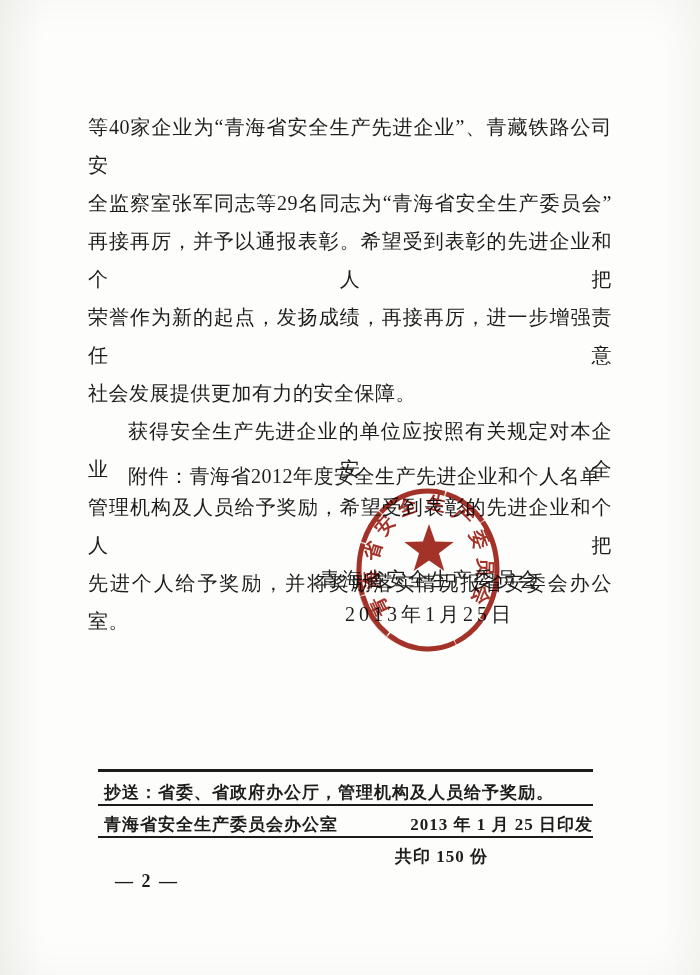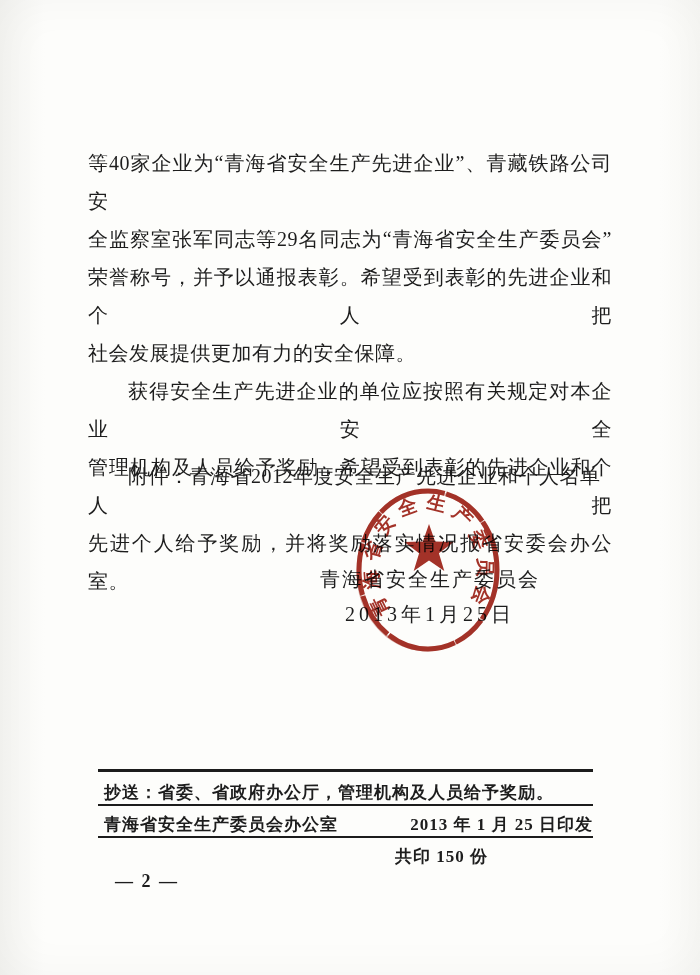--- a/index.html
+++ b/index.html
@@ -13,21 +13,20 @@
     box-shadow:inset 0 0 50px rgba(0,0,0,0.035);
     overflow:hidden;
     font-family:"Liberation Serif","DejaVu Serif",serif;
     color:#1d1d1d;
   }
   
   .body-text{
     position:absolute;left:88px;top:108px;width:524px;
     font-size:20px;line-height:38px;
     letter-spacing:0.5px;
-    margin-top:36px;
   }
   .doc-line{
     text-align:justify;
     text-align-last:justify;
     white-space:nowrap0; 
   }
   .doc-line.last{
     text-align-last:left;
   }
   .doc-line.indent{ text-indent:2em; }
@@ -74,21 +73,22 @@
   }
 </style>
 </head>
 <body>
 
 <div class="page">
 
   <div class="body-text">
     <div class="doc-line">等40家企业为“青海省安全生产先进企业”、青藏铁路公司安</div>
     <div class="doc-line">全监察室张军同志等29名同志为“青海省安全生产委员会”</div>
-    <div class="doc-line">荣誉称号，并予以通报表彰。希望受到表彰的先进企业和个人把</div>
+    <div class="doc-line">再接再厉，并予以通报表彰。希望受到表彰的先进企业和个人把</div>
+    <div class="doc-line">荣誉作为新的起点，发扬成绩，再接再厉，进一步增强责任意</div>
     <div class="doc-line last">社会发展提供更加有力的安全保障。</div>
     <div class="doc-line indent">获得安全生产先进企业的单位应按照有关规定对本企业安全</div>
     <div class="doc-line">管理机构及人员给予奖励，希望受到表彰的先进企业和个人把</div>
     <div class="doc-line last">先进个人给予奖励，并将奖励落实情况报省安委会办公室。</div>
   </div>
 
   <div class="attachment-line">附件：青海省2012年度安全生产先进企业和个人名单</div>
 
   <div class="sig-org">青海省安全生产委员会</div>
   <div class="sig-date">2013年1月25日</div>

